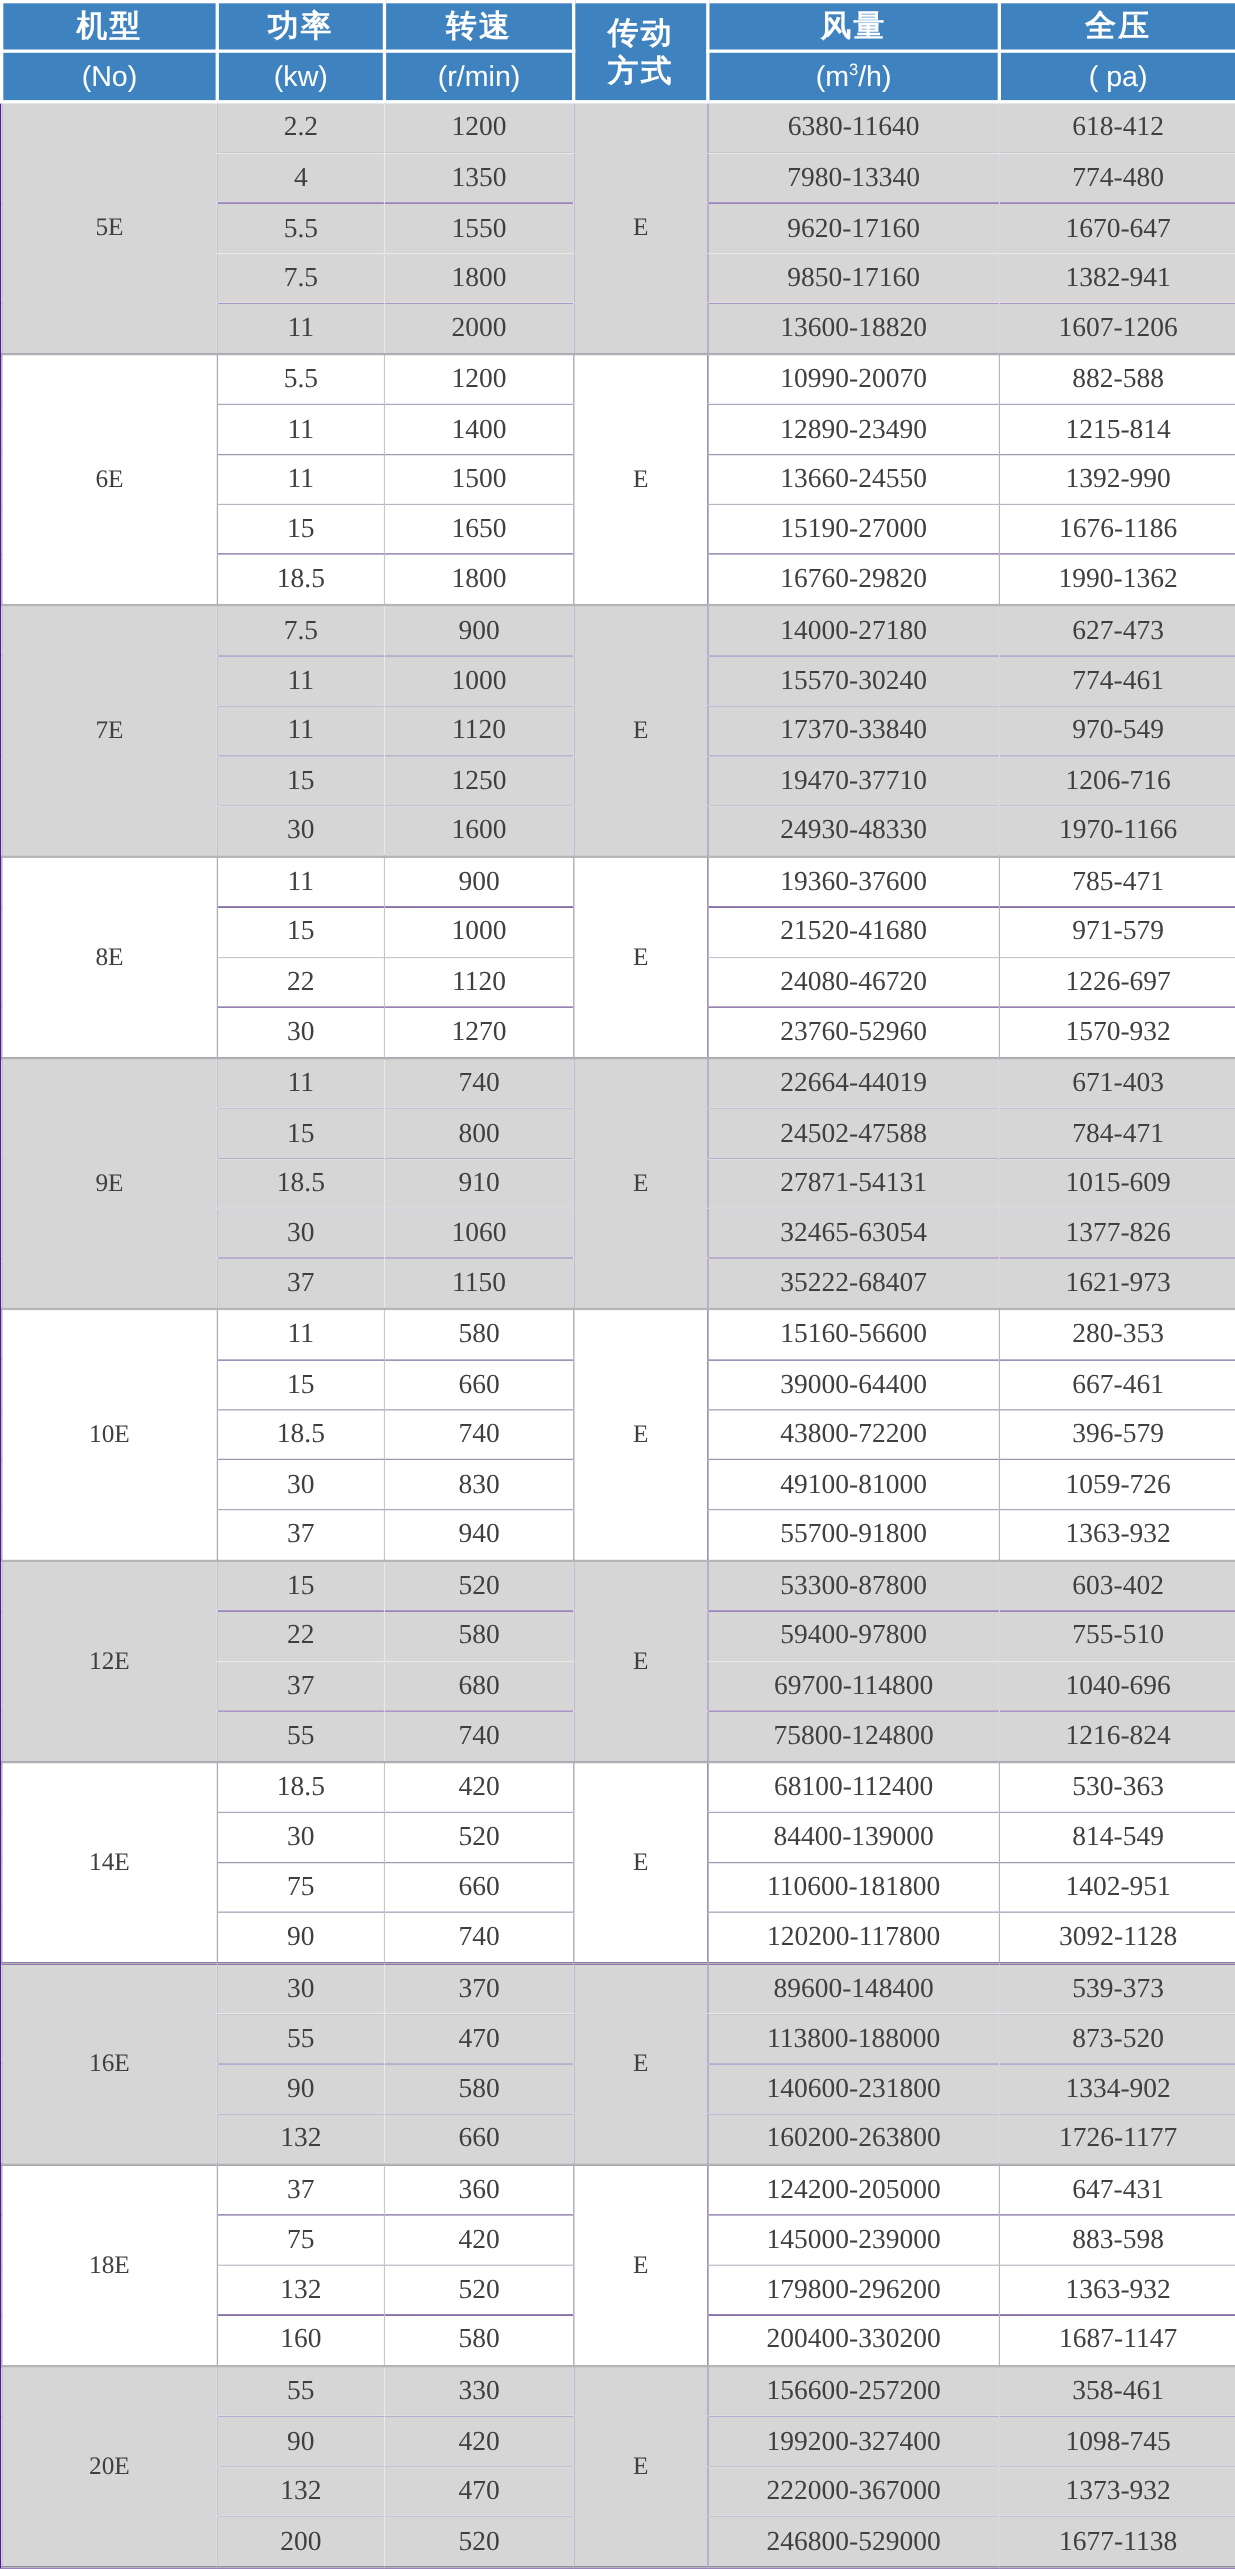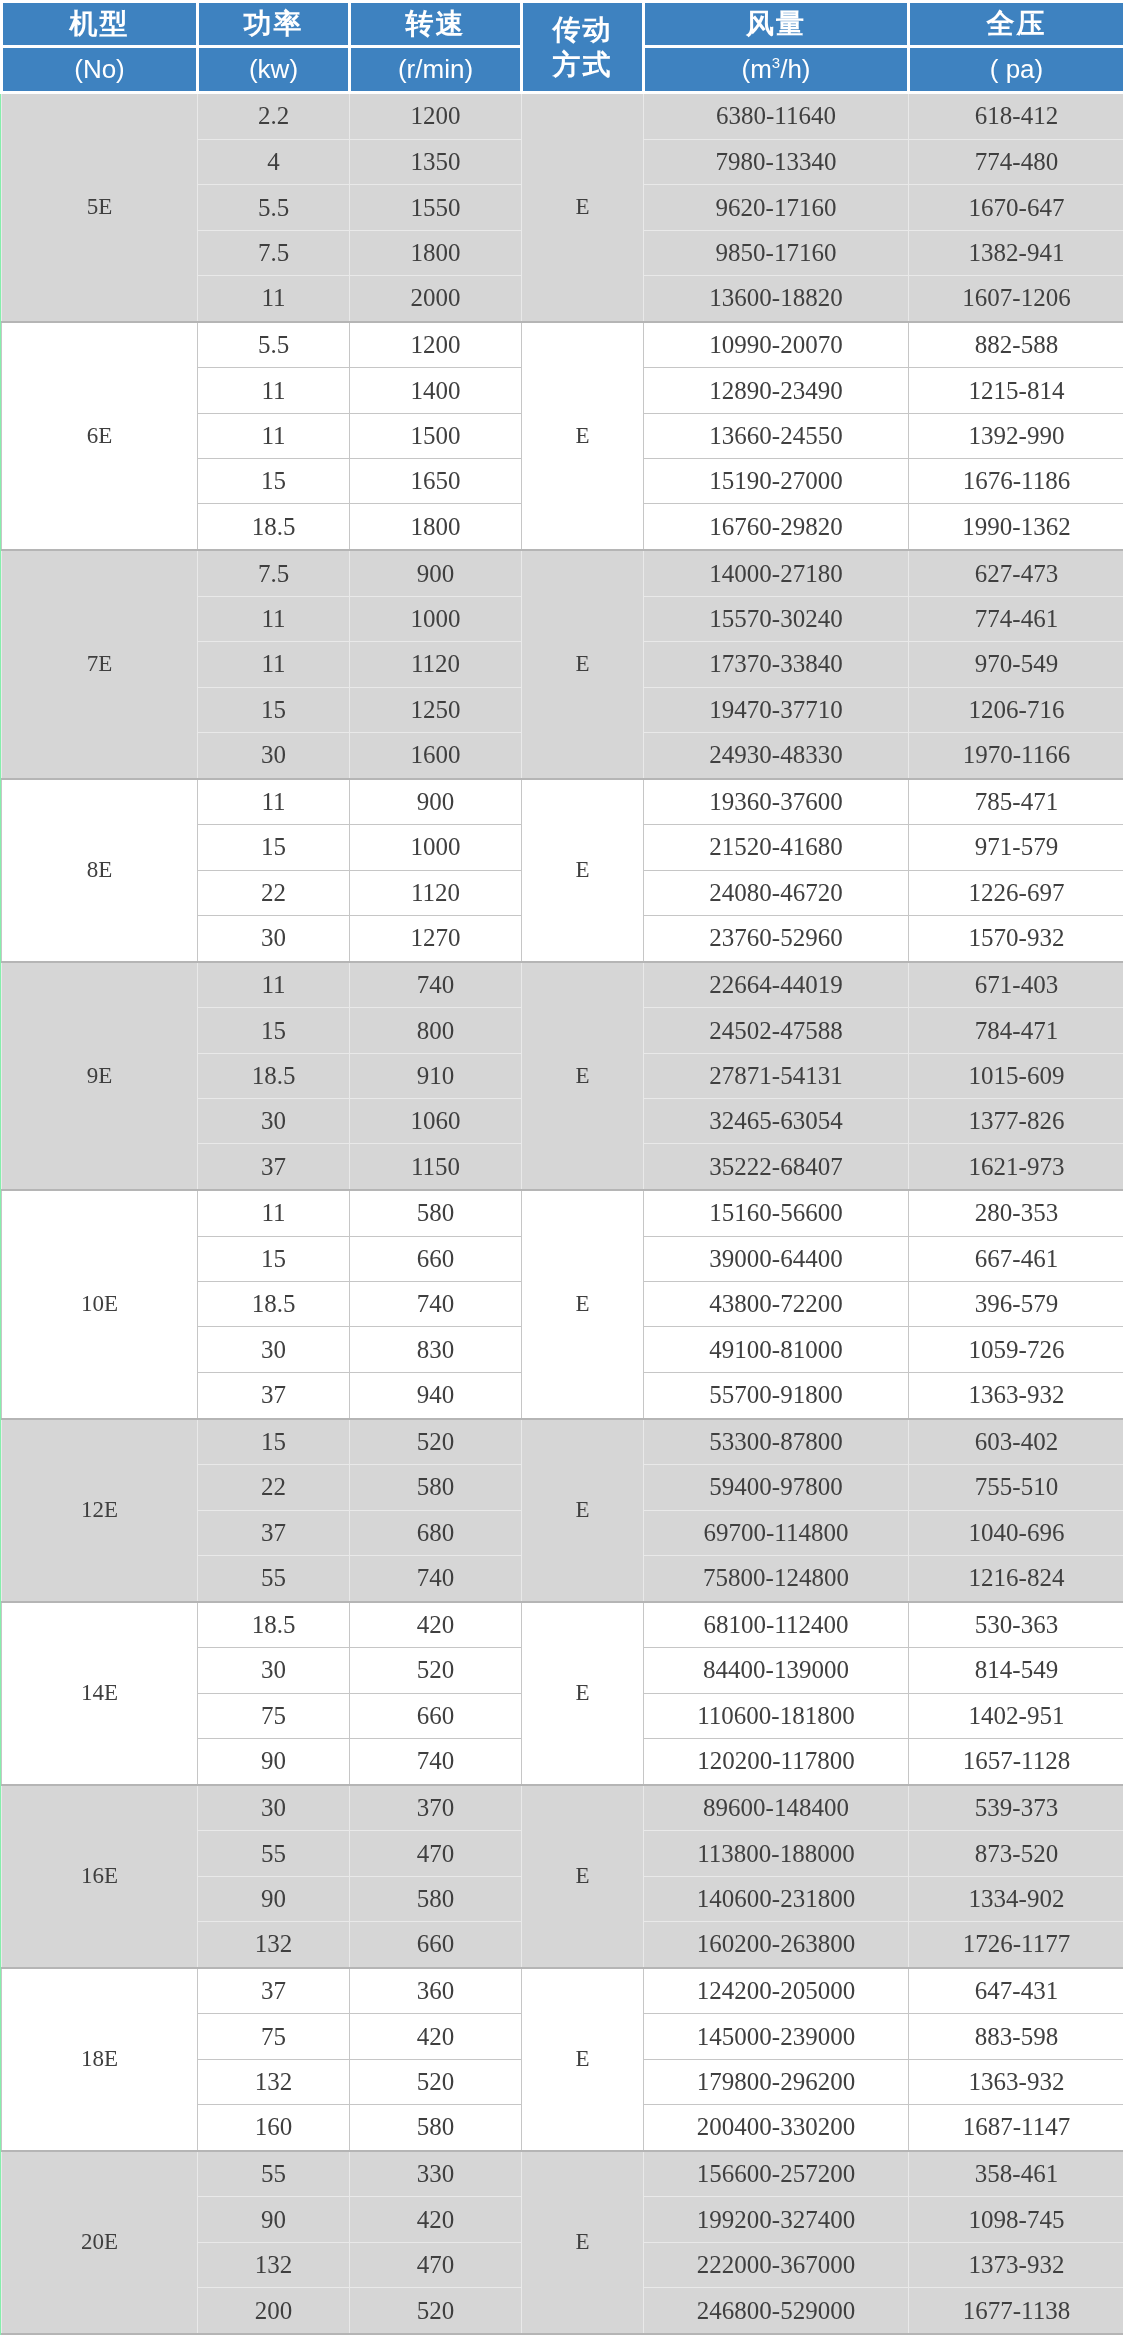--- a/index.html
+++ b/index.html
@@ -1,20 +1,20 @@
 <!DOCTYPE html>
 <html><head>
 <meta charset="utf-8">
 <style>
   html, body { margin: 0; padding: 0; background: #ffffff; }
   .page {
     width: 1123px;
     height: 2335px;
     margin: 0 auto;
-    background: #86efac;
+    background: #4c1d95;
     font-family: "Liberation Serif", "DejaVu Serif", serif;
   }
   table.spec {
     width: 1123px;
     height: 2335px;
     border-collapse: collapse;
     table-layout: fixed;
   }
   
   thead th {
@@ -331,21 +331,21 @@
         <tr>
           <td>75</td>
           <td>660</td>
           <td>110600-181800</td>
           <td>1402-951</td>
         </tr>
         <tr>
           <td>90</td>
           <td>740</td>
           <td>120200-117800</td>
-          <td>1657-1128</td>
+          <td>3092-1128</td>
         </tr>
       </tbody>
       <tbody class="shaded">
         <tr>
           <td class="model" rowspan="4">16E</td>
           <td>30</td>
           <td>370</td>
           <td class="trans" rowspan="4">E</td>
           <td>89600-148400</td>
           <td>539-373</td>

